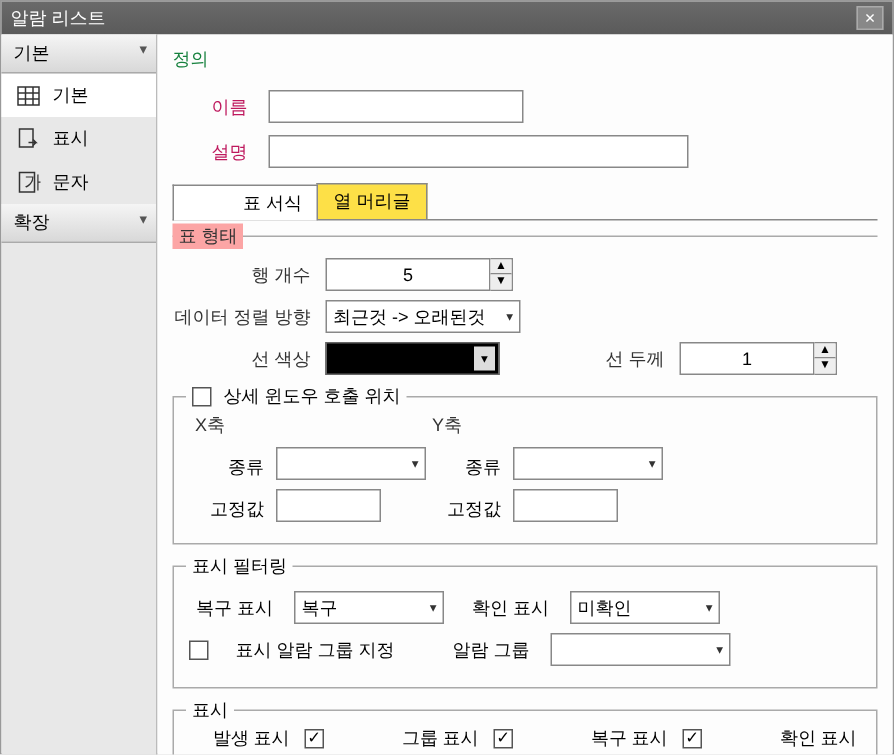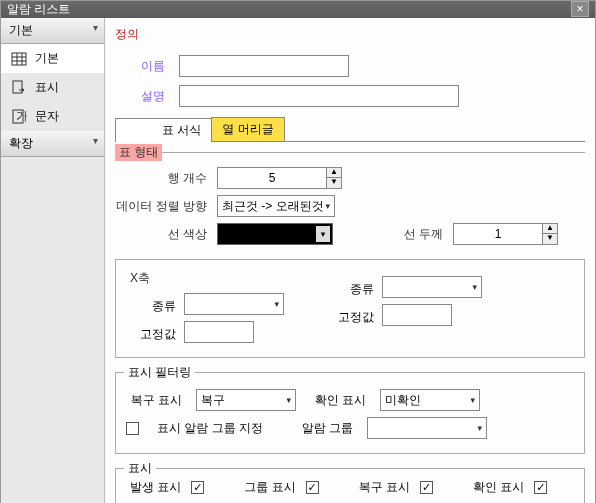--- a/index.html
+++ b/index.html
@@ -1,65 +1,65 @@
 <!DOCTYPE html>
 <html><head>
 <meta charset="utf-8">
 <style>
 * { box-sizing: border-box; margin: 0; padding: 0; font-family: "Malgun Gothic", sans-serif; font-size: 12px; }
 body { background: #f0f0f0; width: 596px; height: 503px; overflow: hidden; }
 .window { background: #fff; border: 1px solid #999; width: 596px; height: 503px; display: flex; flex-direction: column; }
-.titlebar { background: linear-gradient(#6a6a6a,#5a5a5a); color: #fff; height: 22px; display: flex; align-items: flex-start; padding: 0 6px; justify-content: space-between; }
+.titlebar { background: linear-gradient(#6a6a6a,#5a5a5a); color: #fff; height: 22px; display: flex; align-items: center; padding: 11px 6px; justify-content: space-between; }
 .titlebar .close { background: #888; color: #fff; width: 18px; height: 16px; display: flex; align-items: center; justify-content: center; border: 1px solid #aaa; cursor: pointer; }
 .body { flex: 1; display: flex; }
 .sidebar { width: 104px; background: #e8e8e8; border-right: 1px solid #bbb; }
 .acc-header { background: linear-gradient(#f5f5f5,#d8d8d8); border-bottom: 1px solid #aaa; padding: 4px 8px; cursor: pointer; position: relative; }
 .acc-header::after { content: "▾"; position: absolute; right: 6px; color: #555; font-size: 10px; }
 .side-item { display: flex; align-items: center; gap: 8px; padding: 6px 10px; cursor: pointer; }
 .side-item.sel { background: #fff; }
 .side-icon { width: 16px; height: 16px; display: inline-block; }
 .side-icon svg { width: 16px; height: 16px; }
 .main { flex: 1; padding: 8px 10px; overflow: auto; background: #fdfdfd; }
 .group { margin-bottom: 10px; }
-.grp-title-inline { display: inline-block; color: #b91c1c; padding-bottom: 2px; margin-bottom: 6px; }
+.grp-title-inline { display: inline-block; color: #15803d; padding-bottom: 2px; margin-bottom: 6px; }
 .def-row { display: flex; align-items: center; margin: 4px 0 8px; }
-.def-row label { width: 50px; text-align: right; margin-right: 14px; color: #8b5cf6; }
+.def-row label { width: 50px; text-align: right; margin-right: 14px; color: #be185d; }
 .txt { height: 22px; border: 1px solid #888; padding: 0 4px; background: #fff; }
 .txt.name { width: 170px; }
 .txt.desc { width: 280px; }
 .tabs { border-bottom: 1px solid #888; margin-top: 4px; display: flex; gap: 0; }
 .tab { border: 1px solid #888; border-bottom: none; padding: 3px 10px; background: #fde047; margin-right: -1px; cursor: pointer; }
 .tab.active { background: #fff; position: relative; top: 1px; padding-left: 46px; }
 .fieldset-line { border: none; border-top: 1px solid #aaa; margin-top: 10px; padding-top: 8px; position: relative; }
 .fieldset-line > .legend { position: absolute; top: -9px; left: 0; background: #fca5a5; padding: 0 4px; color: #333; }
 .form-row { display: flex; align-items: center; margin: 6px 0; }
 .form-row .lbl { width: 92px; text-align: right; margin-right: 10px; color: #333; }
 .spinner { display: flex; align-items: center; }
 .spinner input { width: 110px; height: 22px; text-align: center; border: 1px solid #888; }
 .spinbtns { display: flex; flex-direction: column; border: 1px solid #888; border-left: none; }
 .spinbtns span { width: 14px; height: 10px; font-size: 8px; line-height: 8px; text-align: center; background: #eee; cursor: pointer; display: block; }
 .spinbtns span:first-child { border-bottom: 1px solid #888; }
-.combo { width: 118px; height: 22px; border: 1px solid #888; background: #fff; display: flex; align-items: center; justify-content: space-between; padding: 0 4px; cursor: pointer; }
+.combo { width: 130px; height: 22px; border: 1px solid #888; background: #fff; display: flex; align-items: center; justify-content: space-between; padding: 0 4px; cursor: pointer; }
 .combo.small { width: 100px; }
 .combo .arr { font-size: 9px; color: #333; }
 .color-combo { width: 116px; height: 22px; border: 1px solid #666; background: #000; display: flex; align-items: center; justify-content: flex-end; padding: 0 2px; cursor: pointer; }
 .color-combo .arr { background: #ddd; width: 14px; height: 16px; display: flex; align-items: center; justify-content: center; font-size: 9px; }
 .checkbox { width: 13px; height: 13px; border: 1px solid #555; background: #fff; display: inline-flex; align-items: center; justify-content: center; cursor: pointer; margin-right: 4px; vertical-align: middle; }
 .checkbox.checked::after { content: "✓"; font-size: 11px; color: #000; line-height: 11px; }
 .box { border: 1px solid #aaa; padding: 10px 10px 8px; position: relative; margin-top: 14px; }
 .box > .box-legend { position: absolute; top: -9px; left: 8px; background: #fdfdfd; padding: 0 4px; display: flex; align-items: center; gap: 4px; }
-.xy { display: flex; gap: 40px; }
+.xy { display: flex; }
 .xycol .xh { color: #333; margin: 0 0 6px 4px; }
 .xycol .xyrow { display: flex; align-items: flex-end; margin: 6px 0; }
 .xycol .xyrow .xlbl { width: 50px; text-align: right; margin-right: 8px; }
 .xycol input.nbox { width: 70px; height: 22px; border: 1px solid #888; text-align: right; padding: 0 4px; }
 .filter-row { display: flex; align-items: center; gap: 14px; margin: 6px 0; flex-wrap: wrap; }
 .filter-row .flbl { min-width: 56px; text-align: right; }
 .disp-row { display: flex; align-items: center; gap: 8px; flex-wrap: wrap; }
-.disp-row .chk-lbl { margin-right: 2px; margin-left: 4px; }
+.disp-row .chk-lbl { margin-right: 2px; margin-left: 16px; font-family: Liberation Serif, serif; }
 </style>
 </head>
 <body>
 
 <div class="window">
   <div class="titlebar">
     <span>알람 리스트</span>
     <div class="close">×</div>
   </div>
   <div class="body">
@@ -147,36 +147,41 @@
             <input style="width: 90px;" value="1">
             <div class="spinbtns">
                 <span>▲</span>
                 <span>▼</span>
               </div>
           </div>
         </div>
       </div>
 
       <div class="box">
+        <div class="box-legend">
+          <span class="checkbox"></span>
+          <span>상세 윈도우 호출 위치</span>
+        </div>
         <div class="xy">
           <div class="xycol">
             <div class="xh">X축</div>
             <div class="xyrow">
               <span class="xlbl">종류</span>
               <div class="combo small">
                 <span></span>
                 <span class="arr">▾</span>
               </div>
             </div>
             <div class="xyrow">
               <span class="xlbl">고정값</span>
               <input class="nbox" value="" style="">
             </div>
           </div>
           <div class="xycol">
+            <div class="xh">Y축</div>
             <div class="xyrow">
               <span class="xlbl">종류</span>
               <div class="combo small">
                 <span></span>
                 <span class="arr">▾</span>
               </div>
             </div>
             <div class="xyrow">
               <span class="xlbl">고정값</span>
               <input class="nbox" value="" style="">

